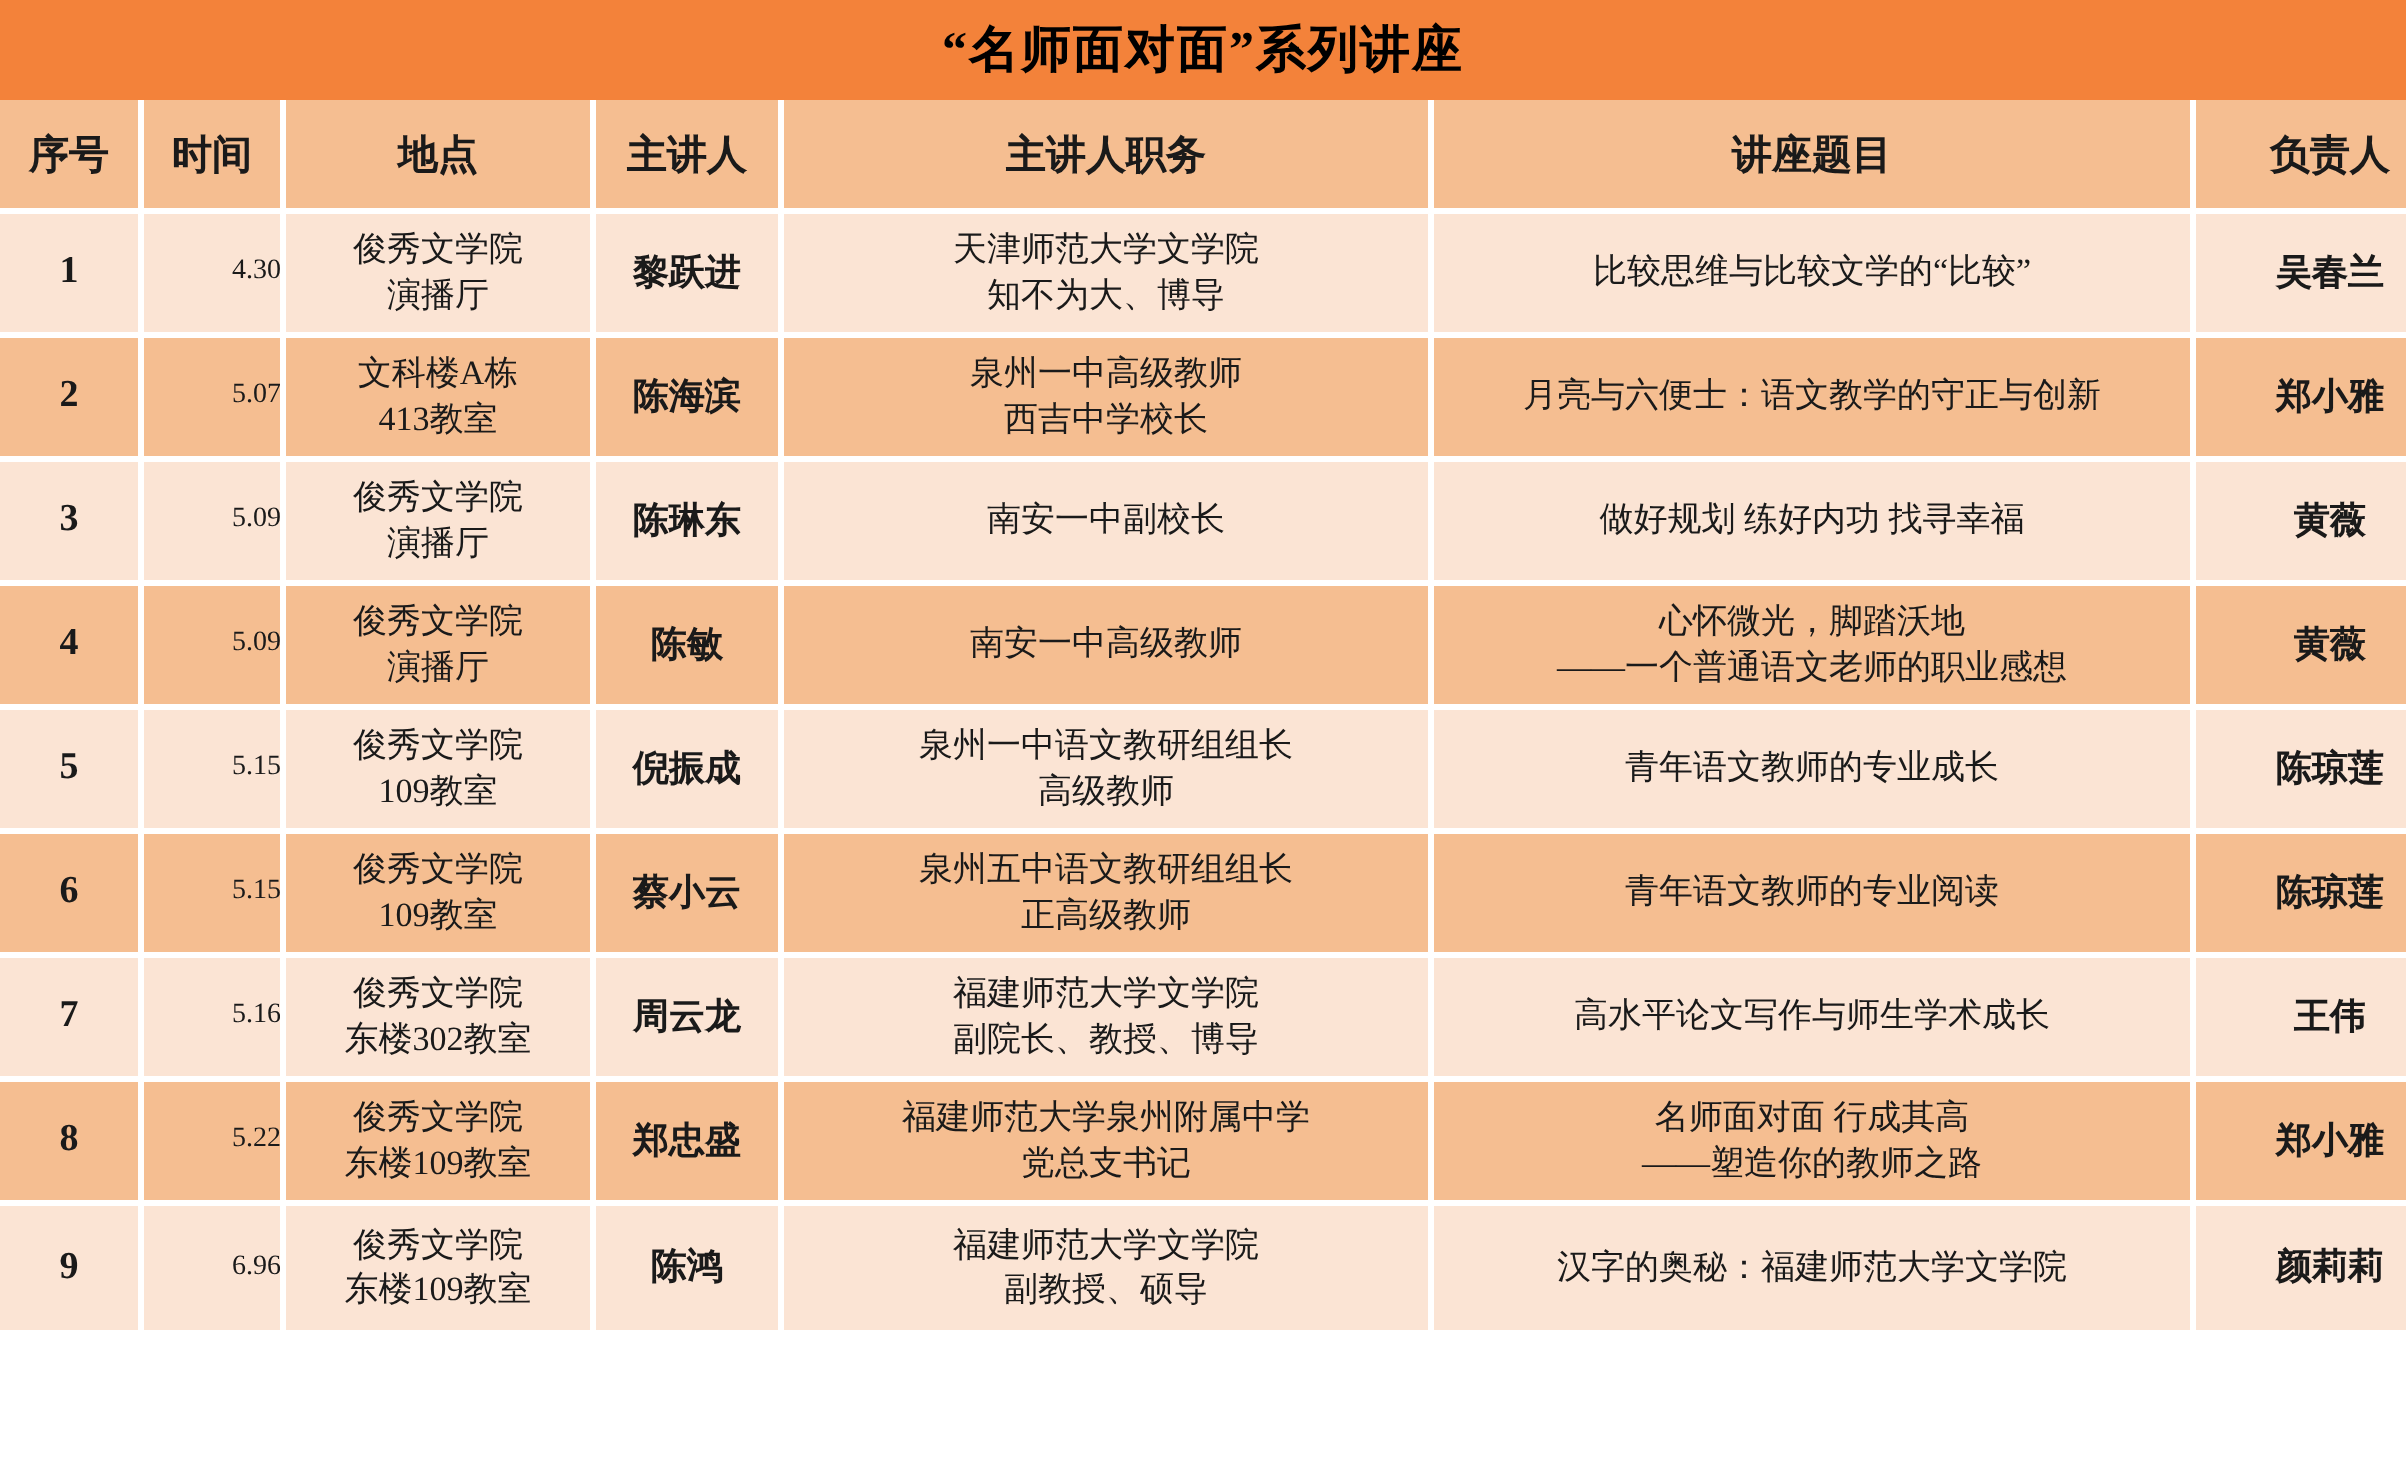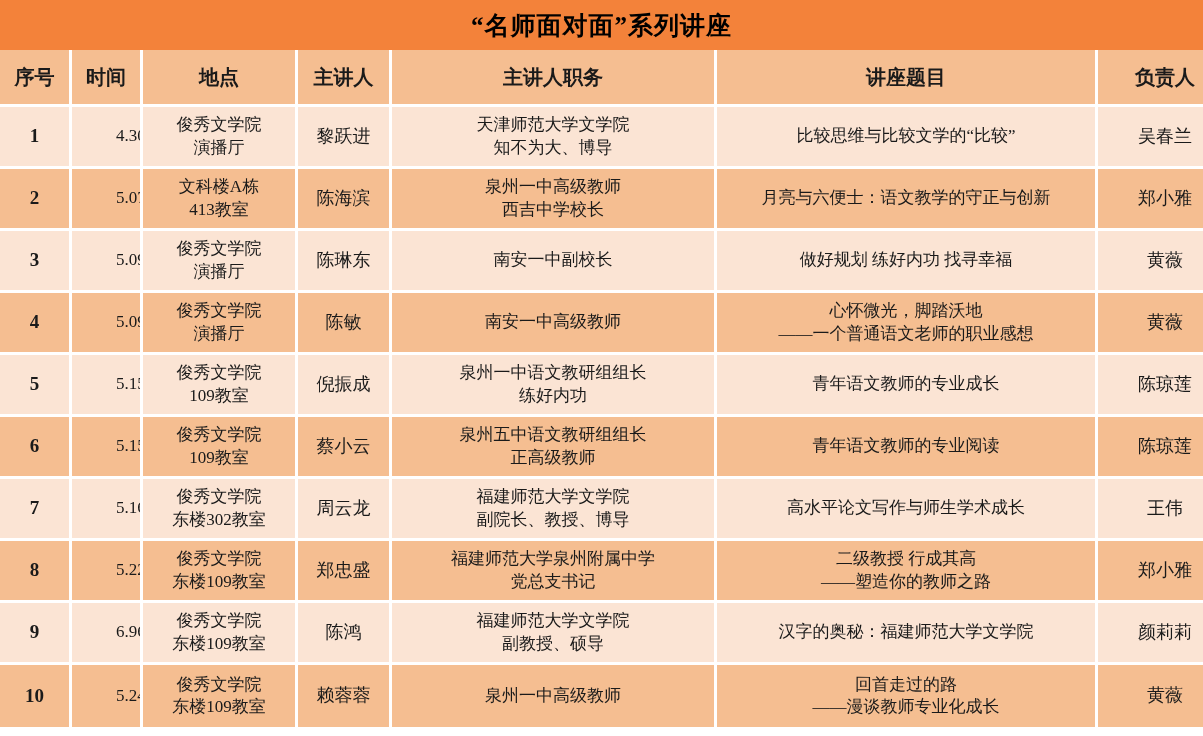--- a/index.html
+++ b/index.html
@@ -56,23 +56,23 @@
     height: 57px;
     font-size: 20px;
     font-weight: bold;
   }
   tbody tr.odd  td { background: #FBE4D4; }
   tbody tr.even td { background: #F5BE91; }
   tbody tr:last-child td { border-bottom: none; }
 
   tbody td { height: 62px; font-size: 17.5px; line-height: 1.3; }
   tbody td.c-idx  { font-size: 19px; font-weight: bold; }
-  tbody td.c-time { font-size: 17px; padding-left: 44px; }
+  tbody td.c-time { font-size: 14px; padding-left: 44px; }
   tbody td.c-place, tbody td.c-role, tbody td.c-topic { font-size: 17px; }
-  tbody td.c-speaker, tbody td.c-owner { font-size: 18px; }
+  tbody td.c-speaker, tbody td.c-owner { font-size: 18px; font-weight: bold; }
 
   .cell-lines { display: block; }
   .cell-lines span { display: block; white-space: nowrap; }
 
   col.w-idx     { width: 72px; }
   col.w-time    { width: 71px; }
   col.w-place   { width: 155px; }
   col.w-speaker { width: 94px; }
   col.w-role    { width: 325px; }
   col.w-topic   { width: 381px; }
@@ -206,21 +206,21 @@
           <td class="c-place">
             <span class="cell-lines">
               <span>俊秀文学院</span>
               <span>109教室</span>
             </span>
           </td>
           <td class="c-speaker">倪振成</td>
           <td class="c-role">
             <span class="cell-lines">
               <span>泉州一中语文教研组组长</span>
-              <span>练好内功</span>
+              <span>高级教师</span>
             </span>
           </td>
           <td class="c-topic">
             <span class="cell-lines">
               <span>青年语文教师的专业成长</span>
             </span>
           </td>
           <td class="c-owner">陈琼莲</td>
         </tr>
         <tr class="even">
@@ -280,21 +280,21 @@
           </td>
           <td class="c-speaker">郑忠盛</td>
           <td class="c-role">
             <span class="cell-lines">
               <span>福建师范大学泉州附属中学</span>
               <span>党总支书记</span>
             </span>
           </td>
           <td class="c-topic">
             <span class="cell-lines">
-              <span>二级教授 行成其高</span>
+              <span>名师面对面 行成其高</span>
               <span>——塑造你的教师之路</span>
             </span>
           </td>
           <td class="c-owner">郑小雅</td>
         </tr>
         <tr class="odd">
           <td class="c-idx">9</td>
           <td class="c-time">6.96</td>
           <td class="c-place">
             <span class="cell-lines">
@@ -309,39 +309,16 @@
               <span>副教授、硕导</span>
             </span>
           </td>
           <td class="c-topic">
             <span class="cell-lines">
               <span>汉字的奥秘：福建师范大学文学院</span>
             </span>
           </td>
           <td class="c-owner">颜莉莉</td>
         </tr>
-        <tr class="even">
-          <td class="c-idx">10</td>
-          <td class="c-time">5.24</td>
-          <td class="c-place">
-            <span class="cell-lines">
-              <span>俊秀文学院</span>
-              <span>东楼109教室</span>
-            </span>
-          </td>
-          <td class="c-speaker">赖蓉蓉</td>
-          <td class="c-role">
-            <span class="cell-lines">
-              <span>泉州一中高级教师</span>
-            </span>
-          </td>
-          <td class="c-topic">
-            <span class="cell-lines">
-              <span>回首走过的路</span>
-              <span>——漫谈教师专业化成长</span>
-            </span>
-          </td>
-          <td class="c-owner">黄薇</td>
-        </tr>
       </tbody>
   </table>
 
 </div>
 
 </body></html>

